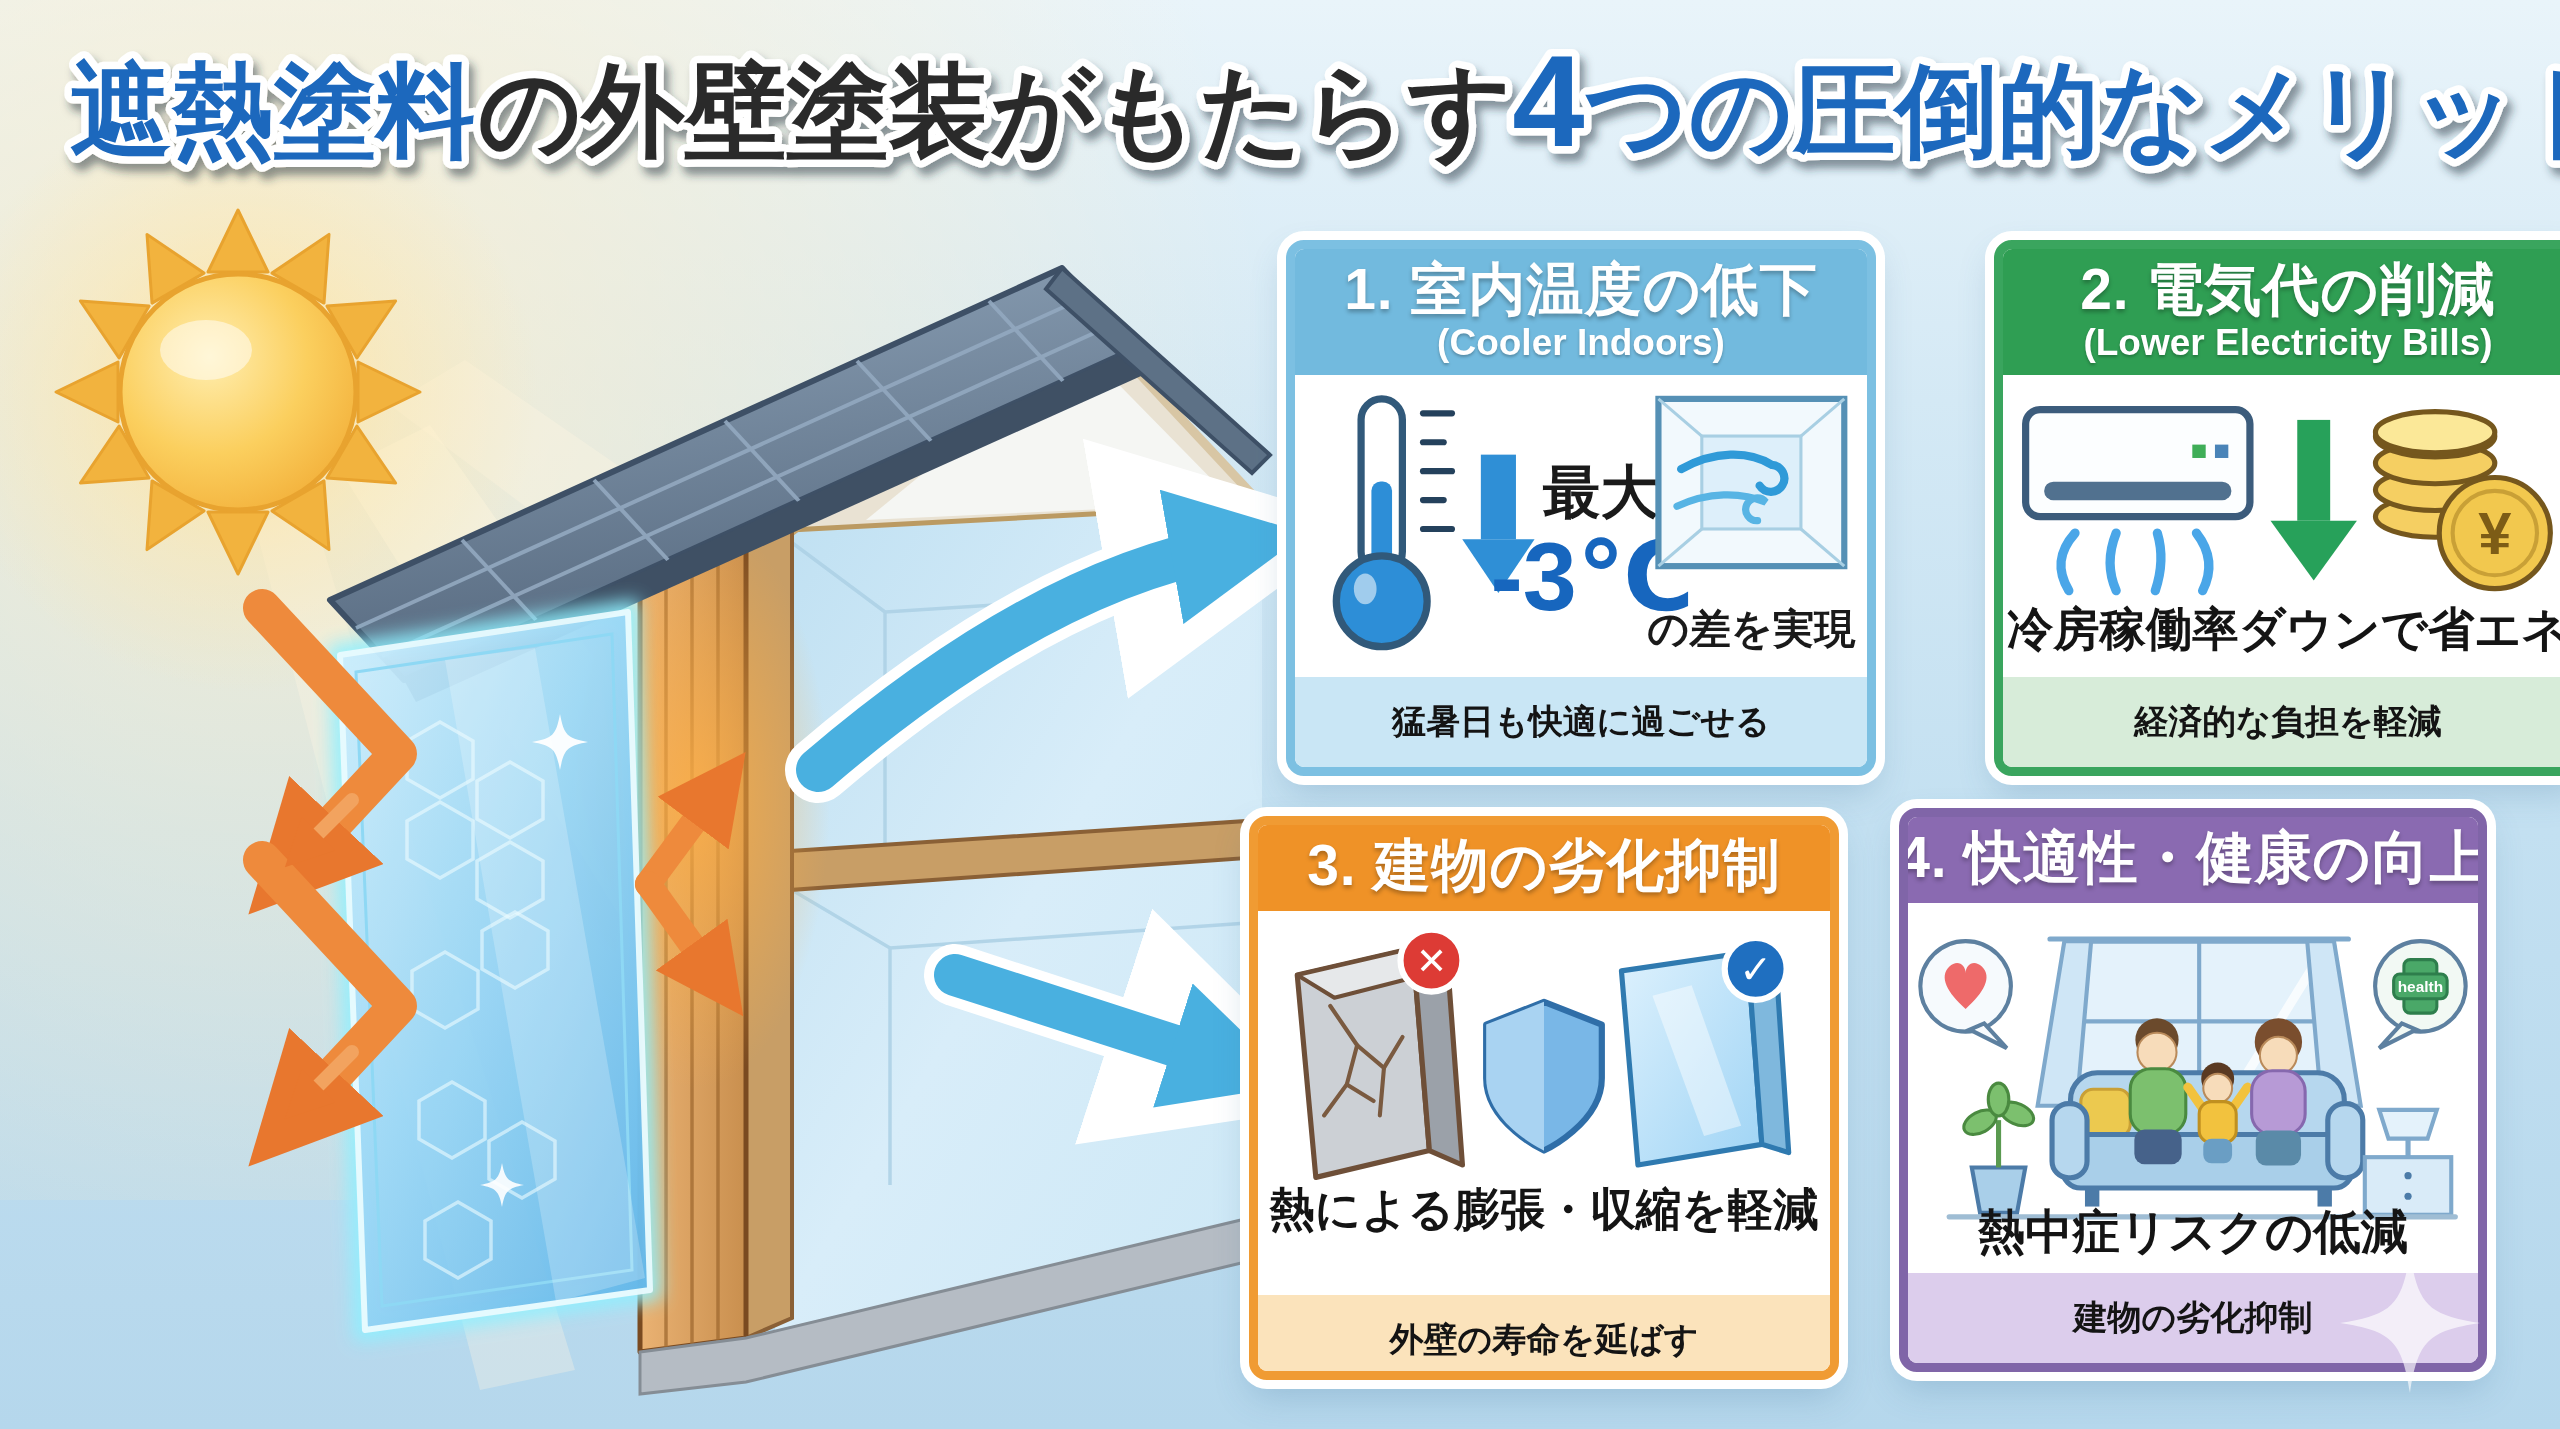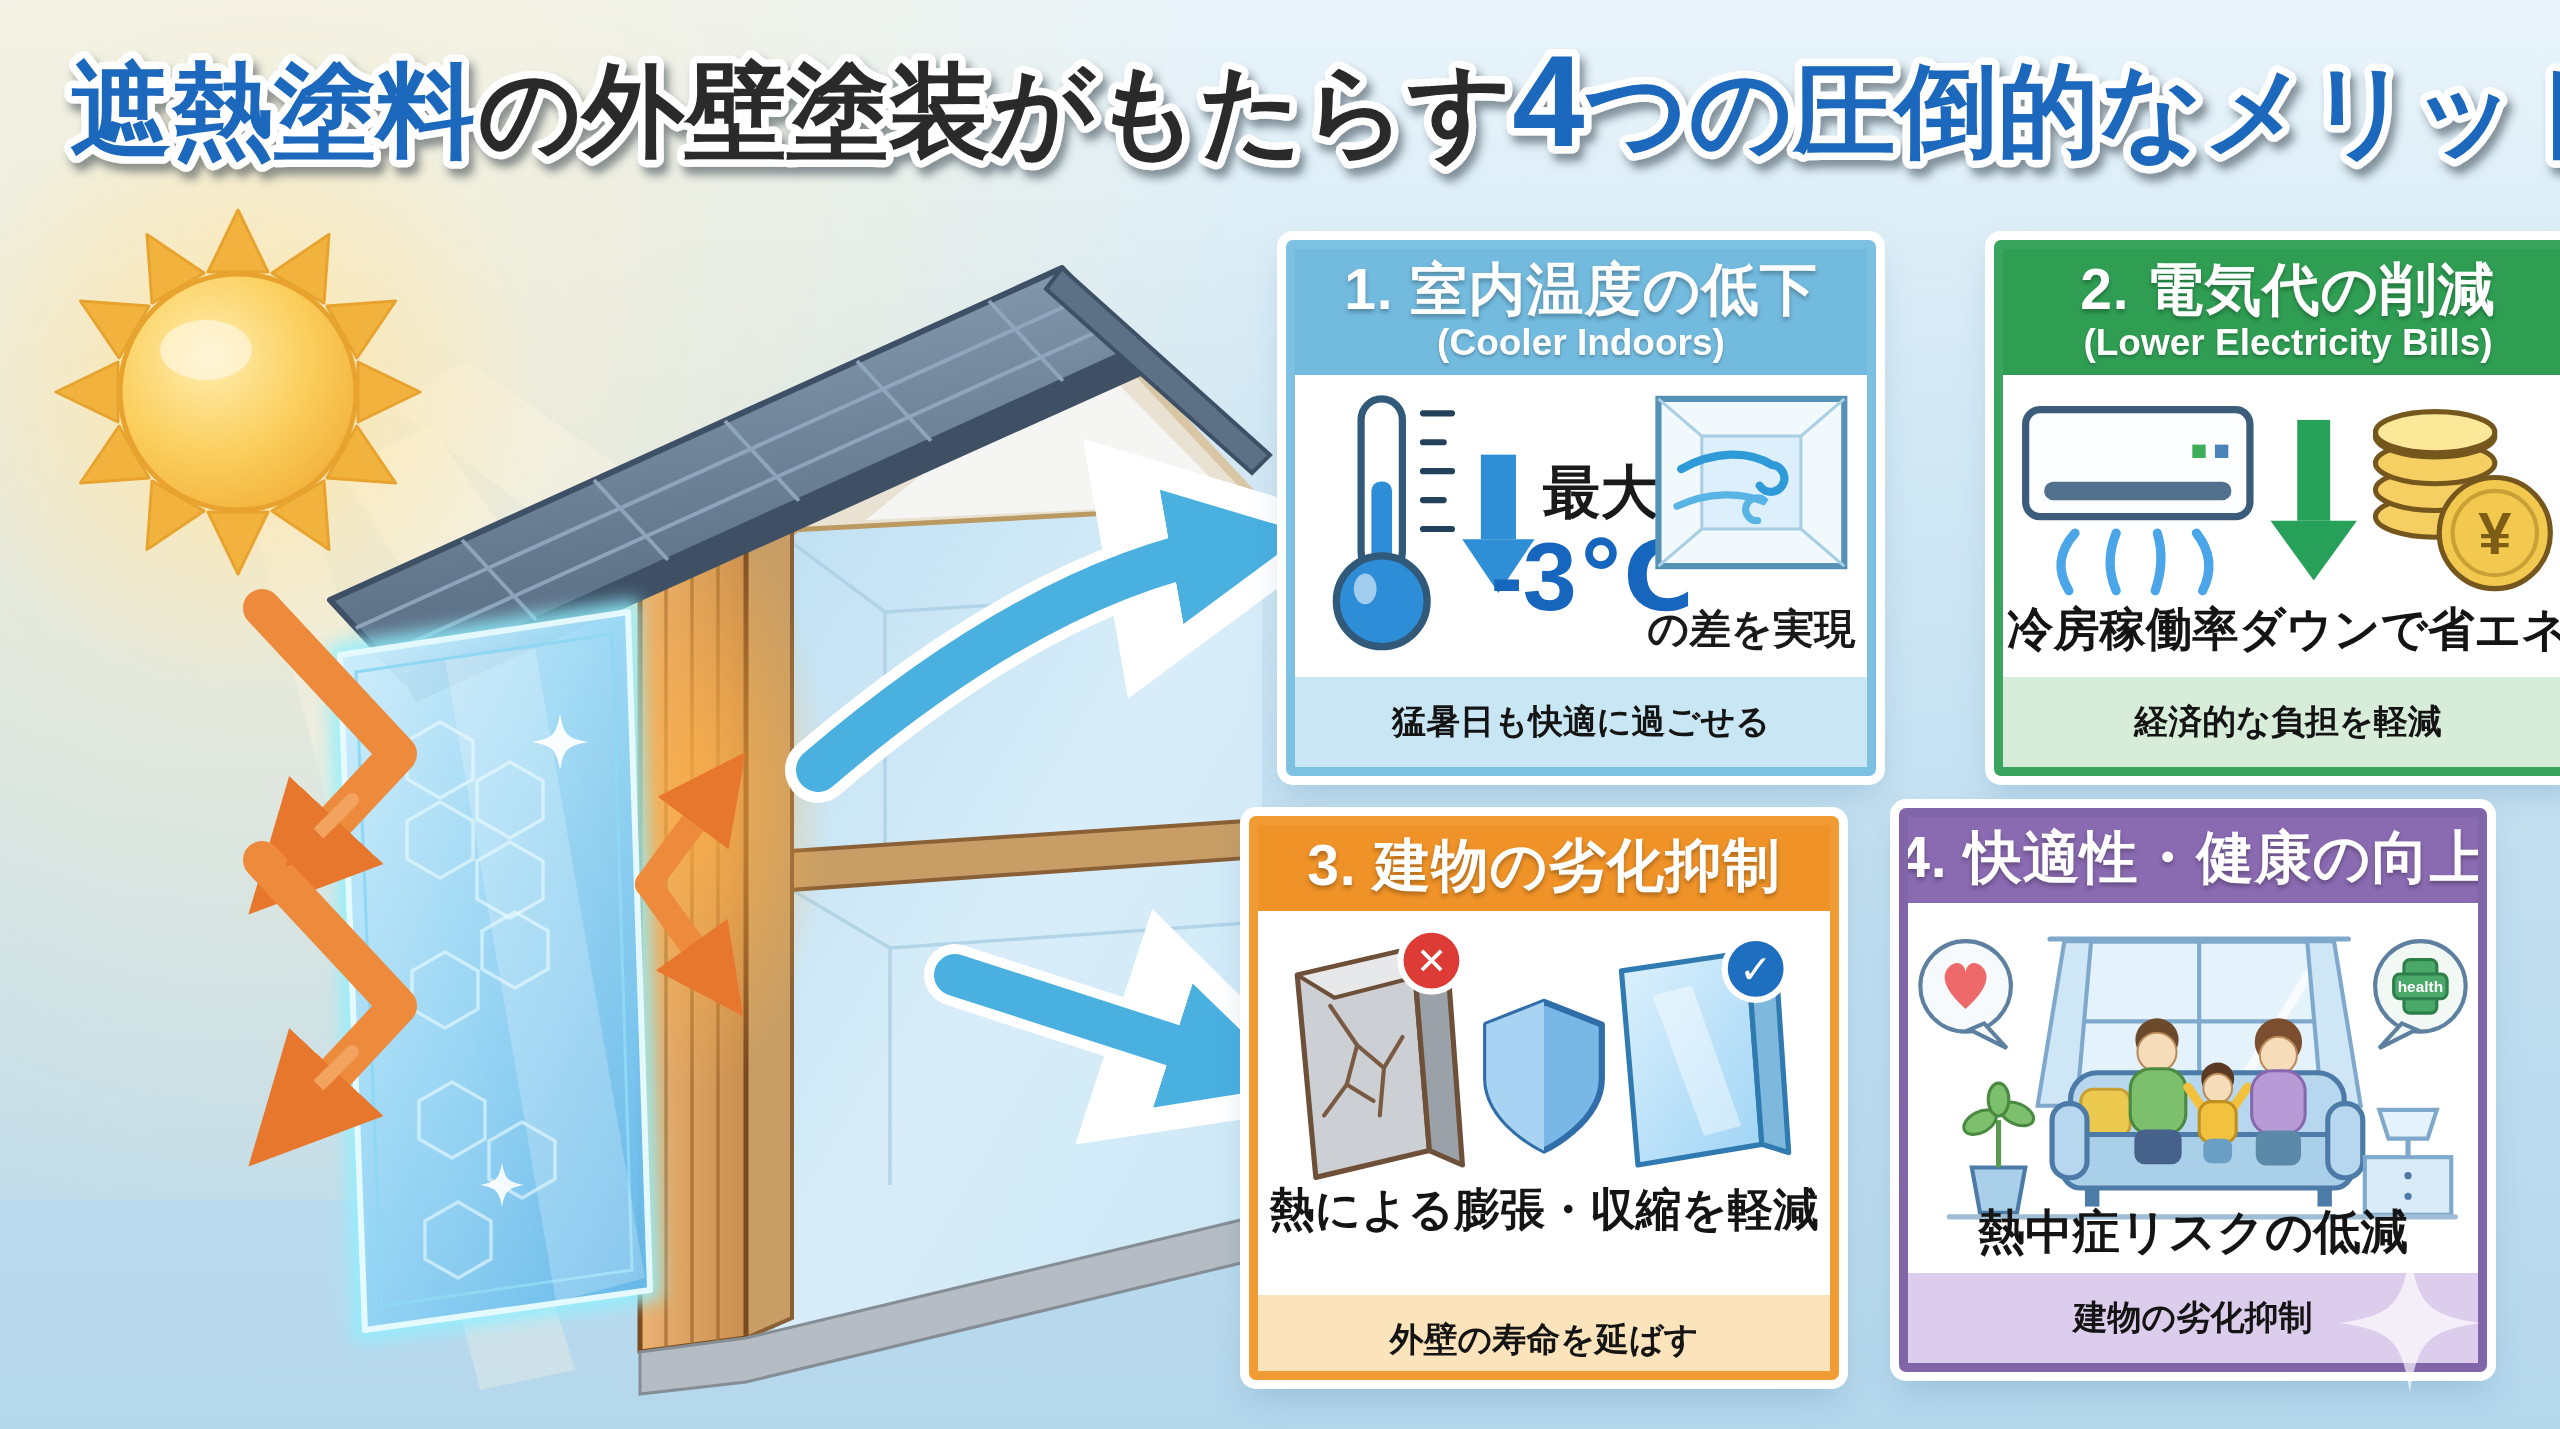--- a/index.html
+++ b/index.html
@@ -13,21 +13,21 @@
     background:radial-gradient(circle at 270px 380px, rgba(255,238,200,0.75) 0%, rgba(255,238,200,0.35) 38%, rgba(255,238,200,0) 68%);
     pointer-events:none;
   }
   svg{display:block;}
   .scene{position:absolute;left:0;top:0;}
   .title-svg{position:absolute;left:0;top:0;}
 
   
   .card{
     position:absolute;display:flex;flex-direction:column;
-    background:#fff;border:9px solid #888;border-radius:7px;
+    background:#fff;border:9px solid #888;border-radius:18px;
     box-shadow:0 0 0 9px #ffffff, 0 16px 34px rgba(60,110,150,.25);
     overflow:hidden;
   }
   .card-header{
     flex:0 0 auto;display:flex;flex-direction:column;align-items:center;justify-content:center;
     padding:8px 6px 12px 6px;
   }
   .card-title{
     color:#fff;font-weight:900;font-size:57px;line-height:1.15;letter-spacing:1px;
     text-shadow:0 3px 4px rgba(0,0,0,.28);white-space:nowrap;

